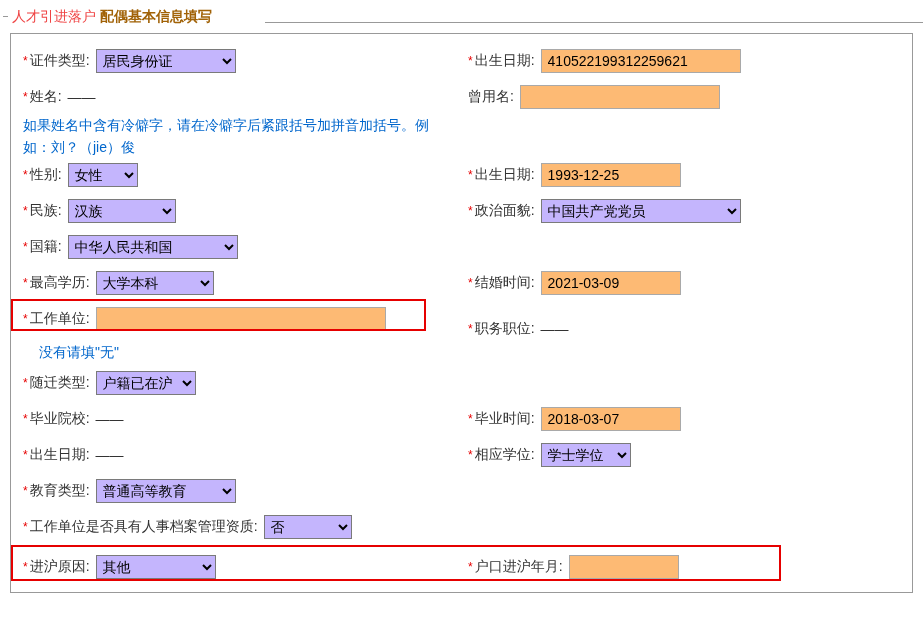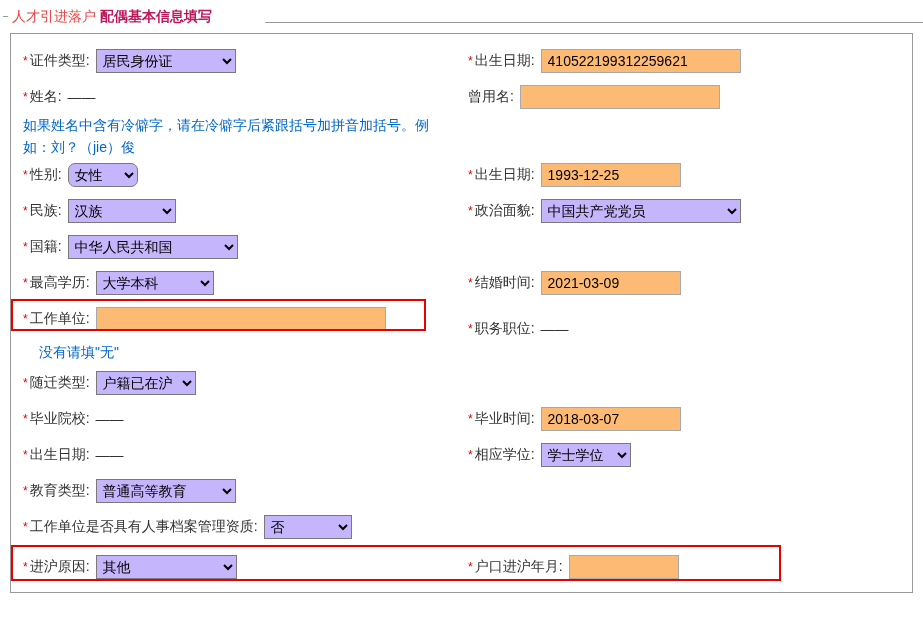--- a/index.html
+++ b/index.html
@@ -21,21 +21,21 @@
       left: 3px;
       top: 8px;
       width: 5px;
       height: 1px;
       background: #999;
     }
     .header-link {
       color: #ef4444;
     }
     .header-suffix {
-      color: #be185d;
+      color: #a16207;
       font-weight: bold;
     }
     .header-line {
       border-bottom: 1px solid #999;
       margin-left: 265px;
       margin-top: -10px;
     }
     .form-box {
       border: 1px solid #999;
       margin: 10px;
@@ -97,22 +97,22 @@
       padding-left: 22px;
       margin-top: -2px;
       margin-bottom: 4px;
     }
     .highlight-row {
       border: 2px solid #e60000;
       position: absolute;
       pointer-events: none;
       z-index: 2;
     }
-    .w-70 { width: 70px; border-radius: 7px; }
-    .w-130 { width: 141px; }
+    .w-70 { width: 70px; }
+    .w-130 { width: 120px; }
     .w-140 { width: 140px; }
     .w-170 { width: 170px; }
     .w-200 { width: 200px; }
     .w-290 { width: 290px; }
     .tall-row { min-height: 52px; }
   </style>
 </head>
 <body>
 
 <div class="header">

